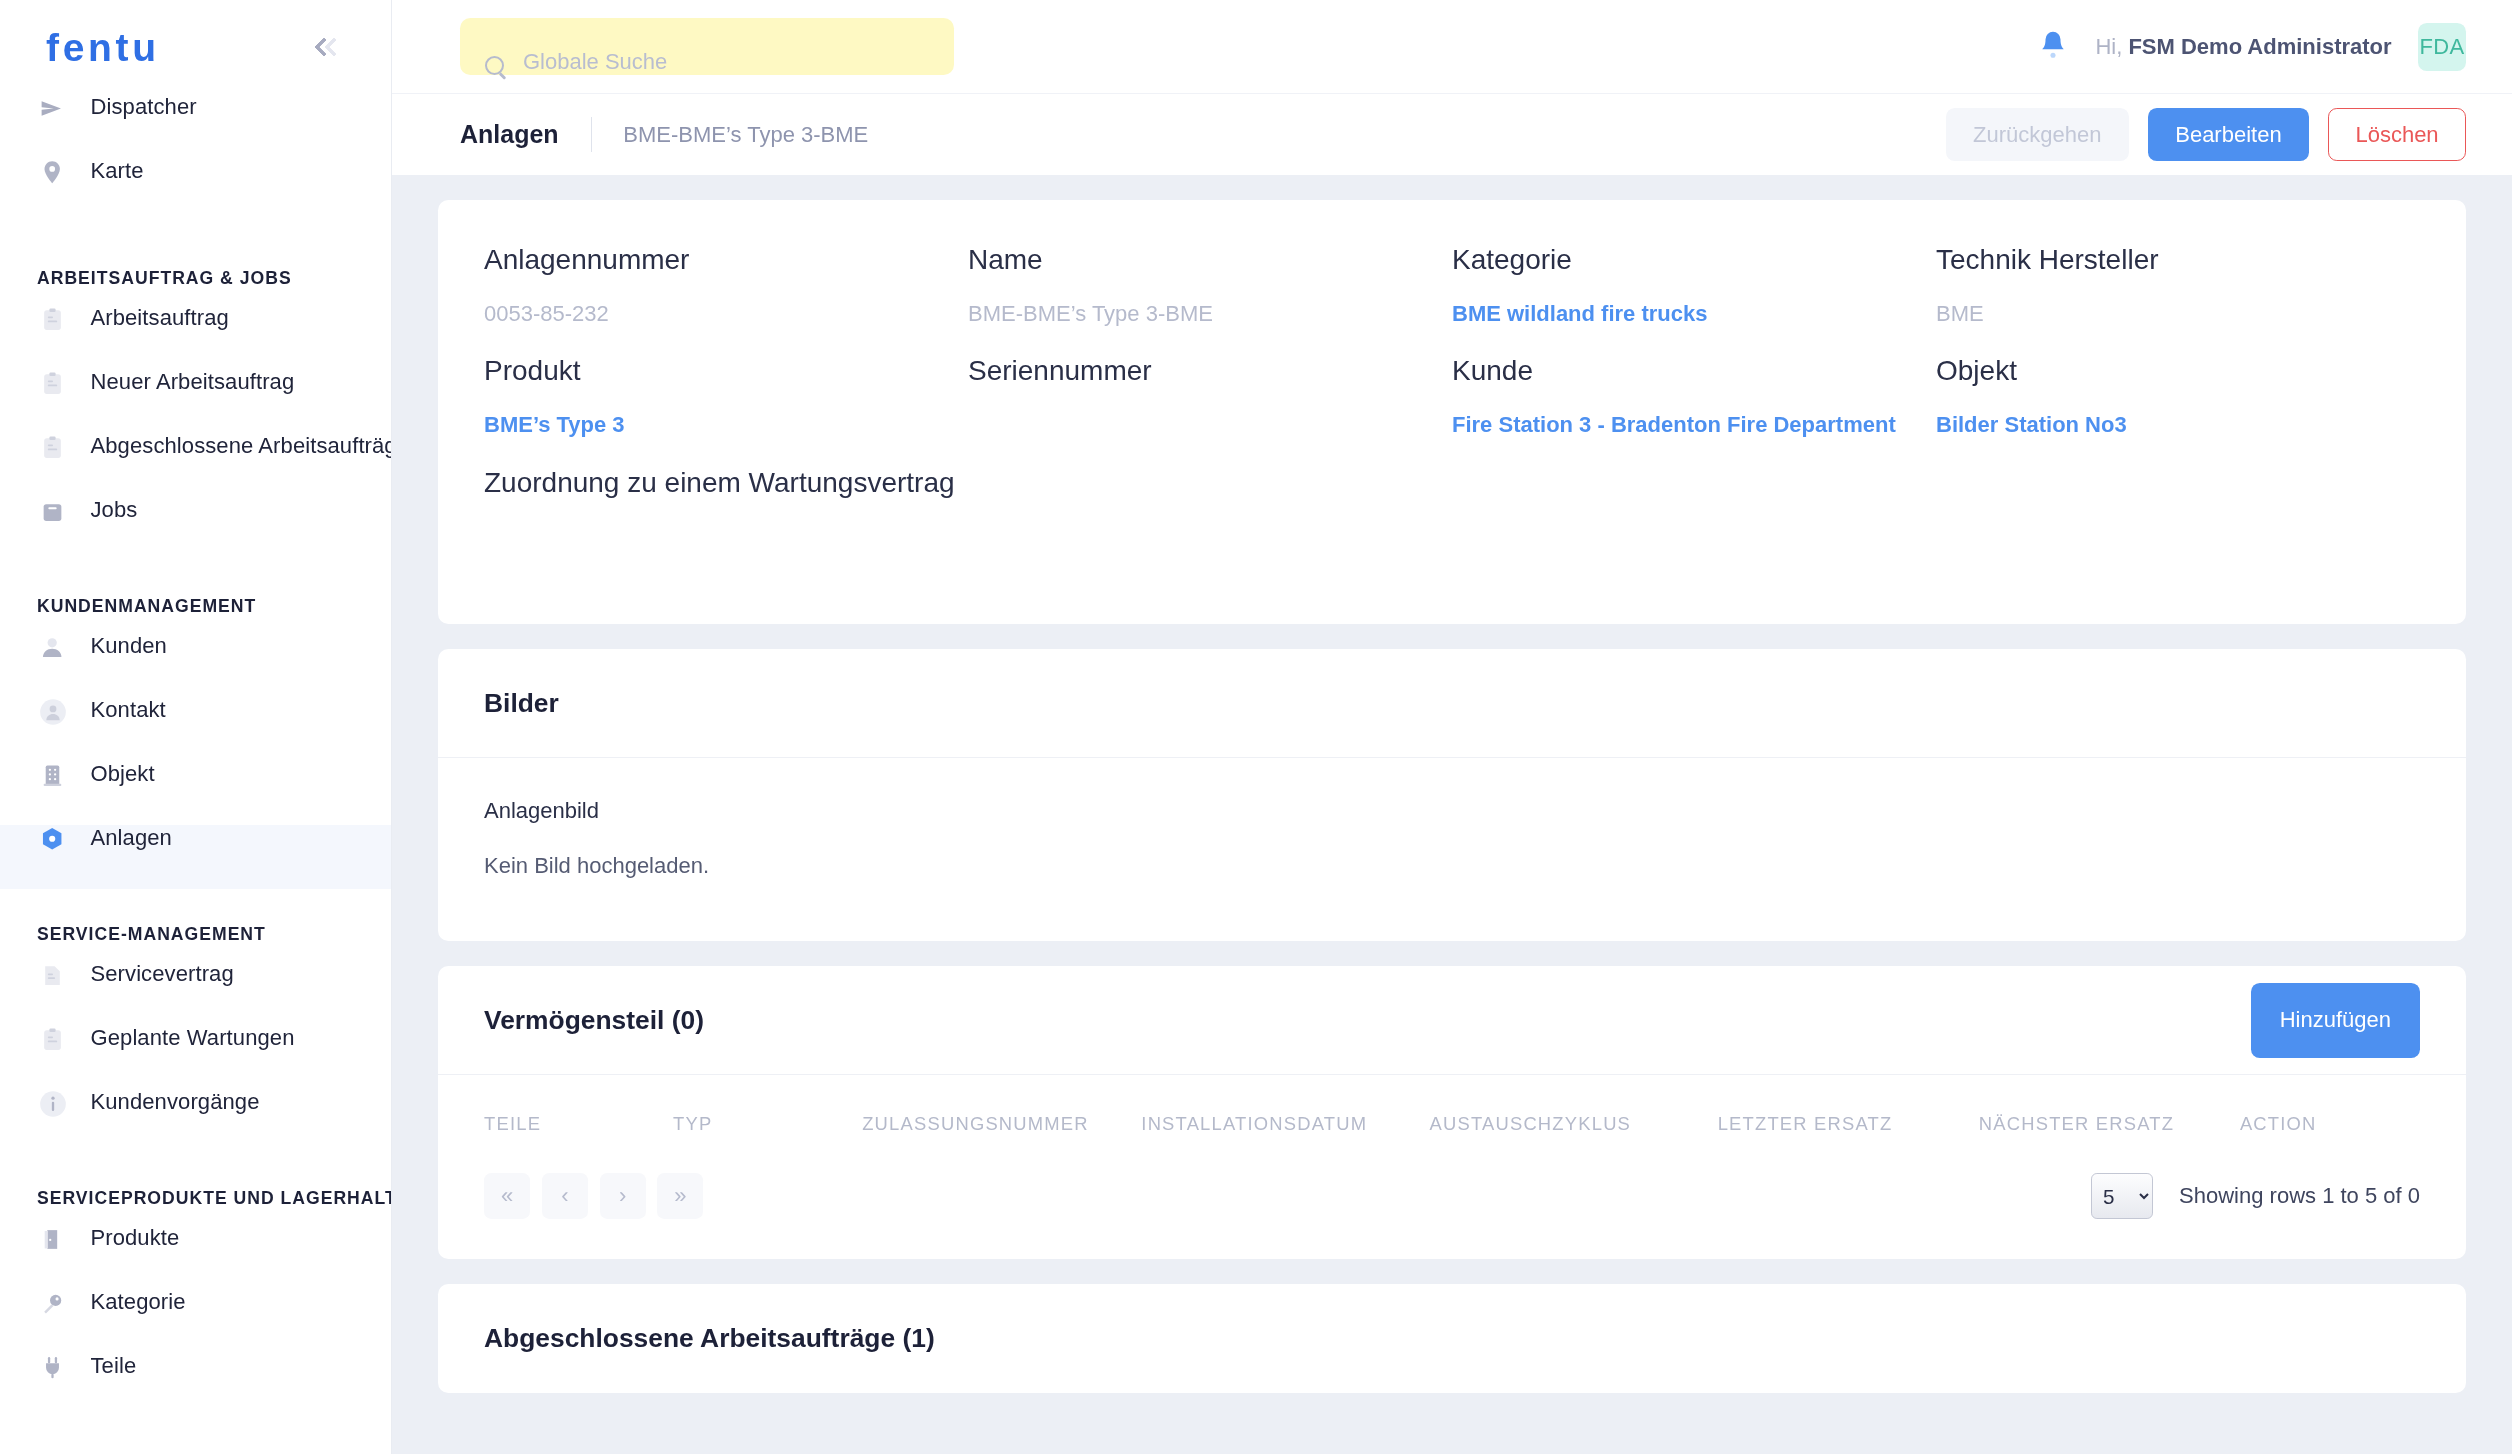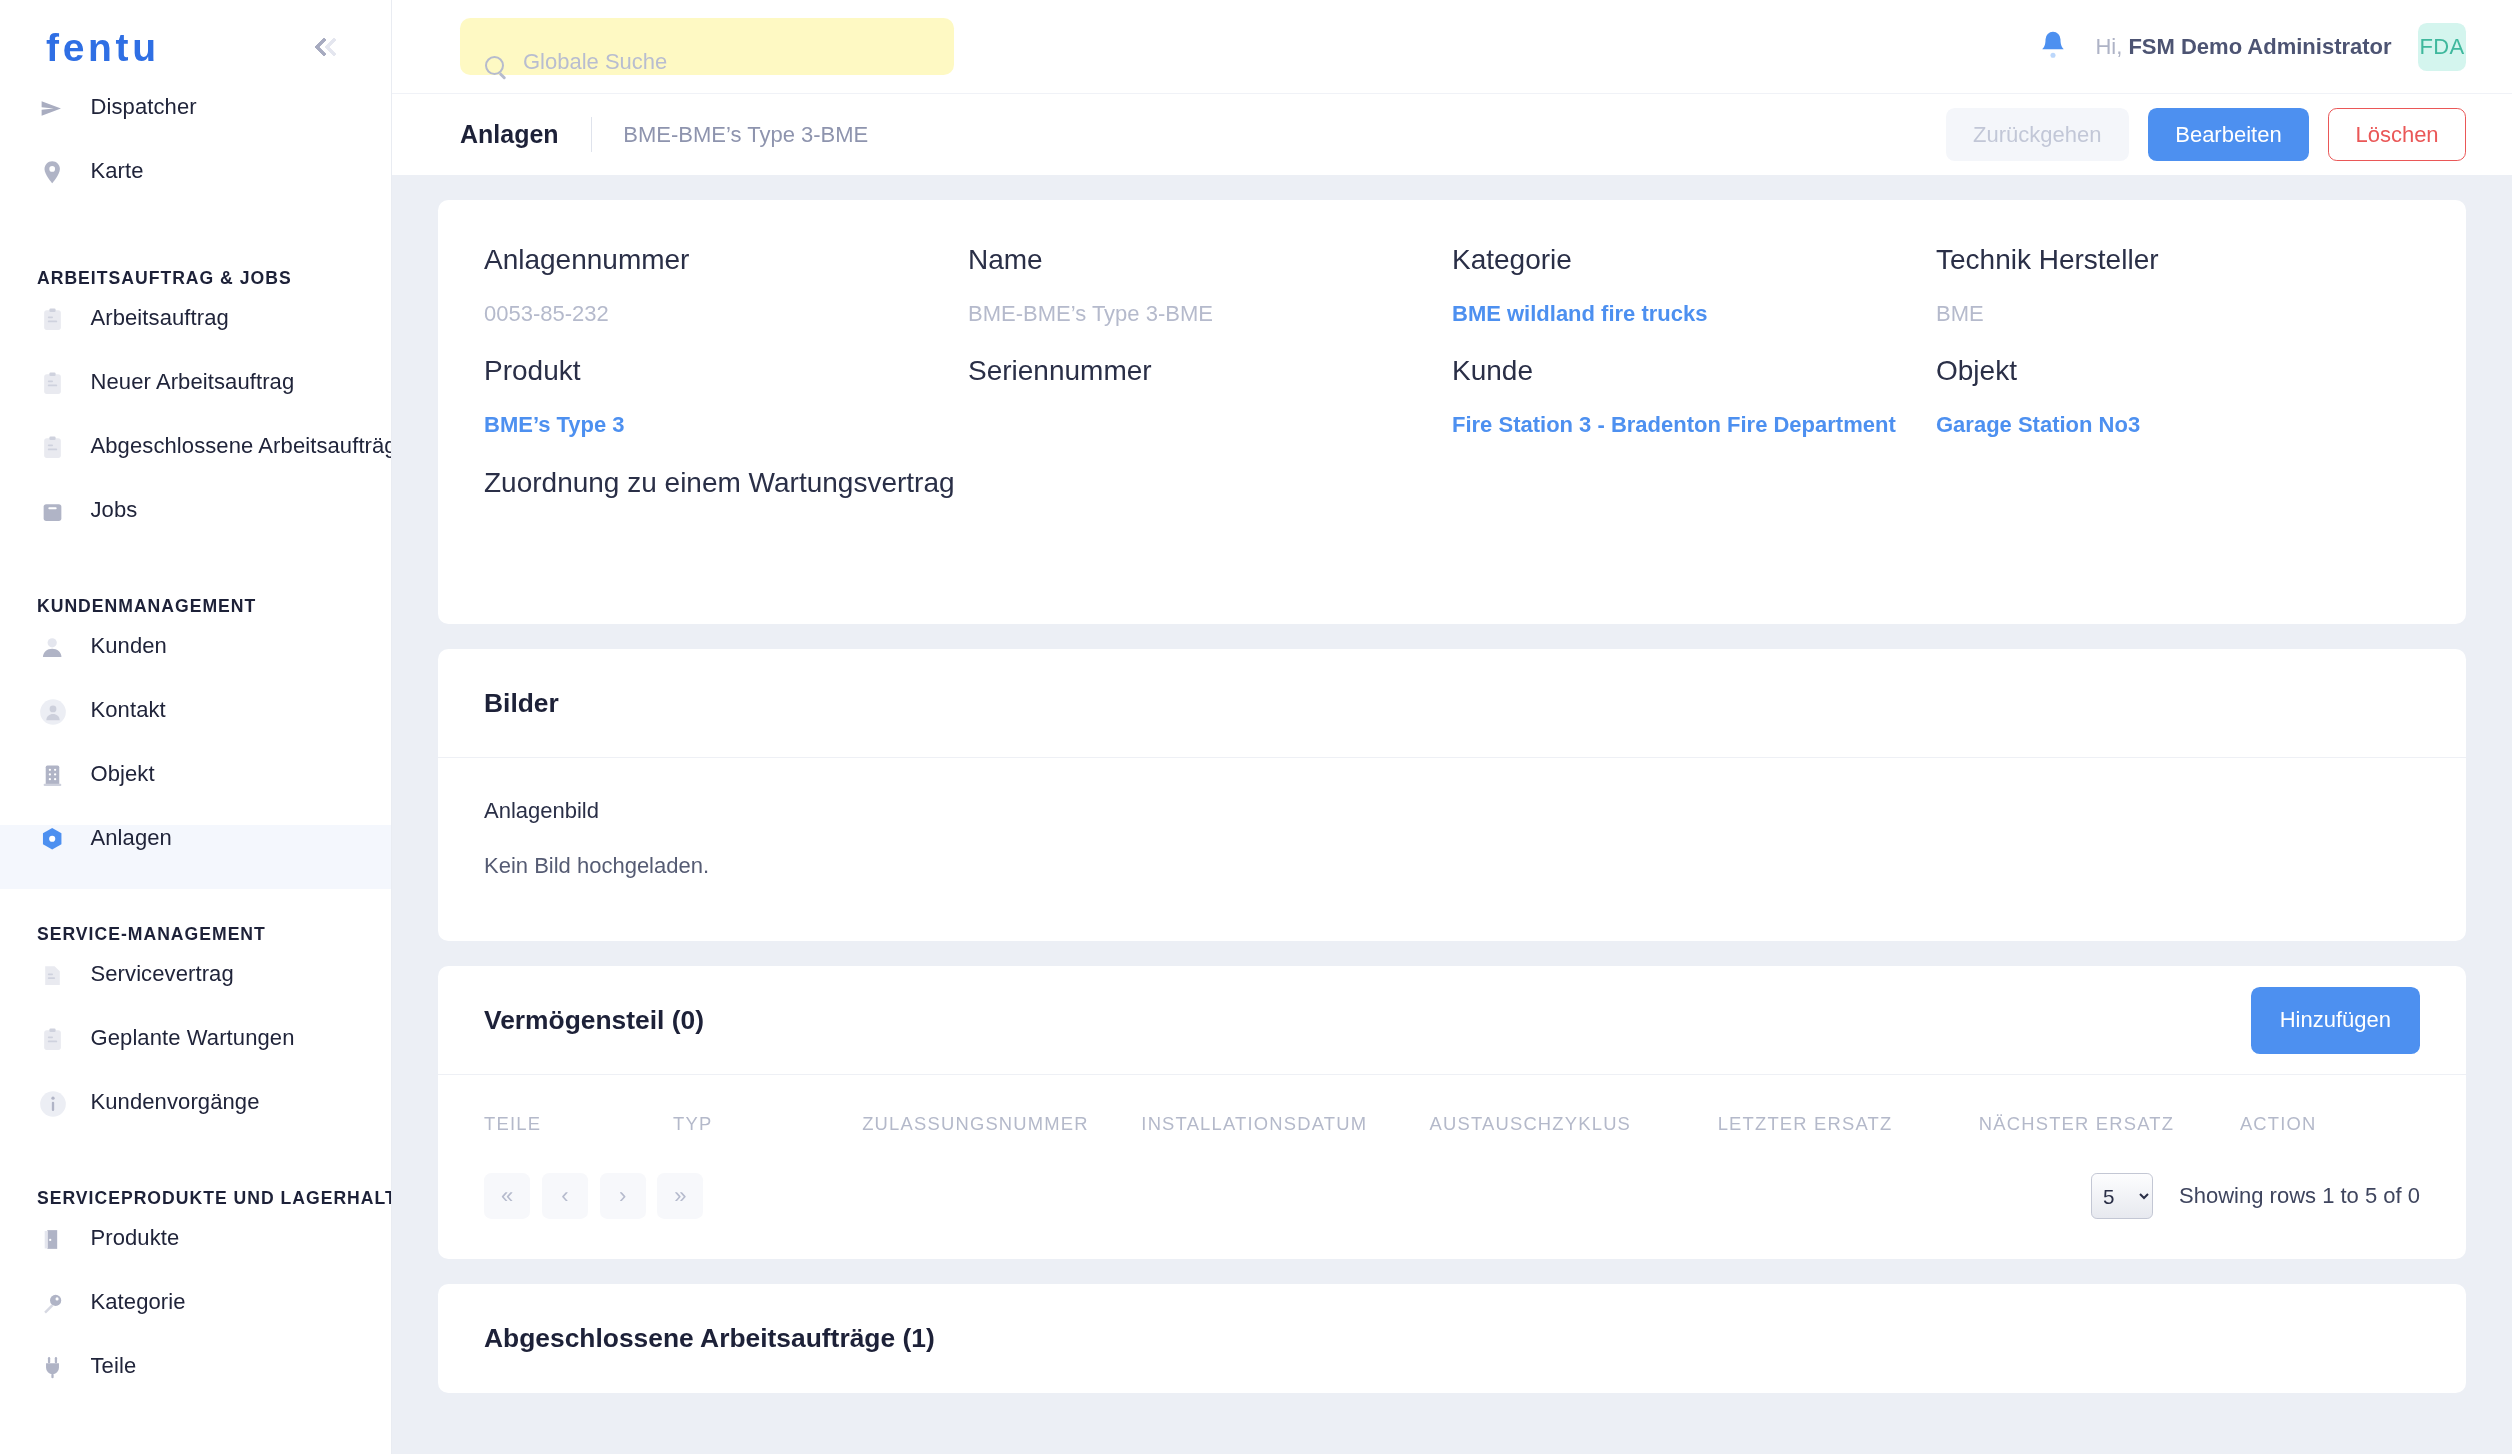--- a/index.html
+++ b/index.html
@@ -229,21 +229,21 @@
     height: 109px;
     display:flex;
     align-items:center;
     justify-content: space-between;
     padding: 0 46px;
     border-bottom: 0.7px solid #eef0f5;
   }
   .card-head.noline { border-bottom: none; }
   .card-title { font-size: 26.4px; font-weight:700; color:#1d2138; }
   .btn-add {
-    height: 67px;
+    height: 75px;
     background:#4d90f0;
     color:#fff;
     border-radius:8.8px;
     padding: 0 29px;
     font-size: 22px;
     display:flex; align-items:center; justify-content:center;
     cursor:pointer;
   }
   .images-body { padding: 40px 46px 62px 46px; }
   .img-label { font-size:22px; color:#2a2f47; margin-bottom:29px; }
@@ -548,21 +548,21 @@
               <div class="flabel">Seriennummer</div>
               <div class="fvalue muted"></div>
             </div>
             <div class="fgroup">
               <div class="flabel">Kunde</div>
               <div class="fvalue link">Fire Station 3 - Bradenton Fire Department</div>
             </div>
 
             <div class="fgroup">
               <div class="flabel">Objekt</div>
-              <div class="fvalue link">Garage Station No3</div>
+              <div class="fvalue link">Bilder Station No3</div>
             </div>
             <div class="fgroup">
               <div class="flabel">Zuordnung zu einem Wartungsvertrag</div>
               <div class="fvalue muted"></div>
             </div>
             <div class="fgroup"></div>
             <div class="fgroup"></div>
           </div>
         </div>
       </section>

